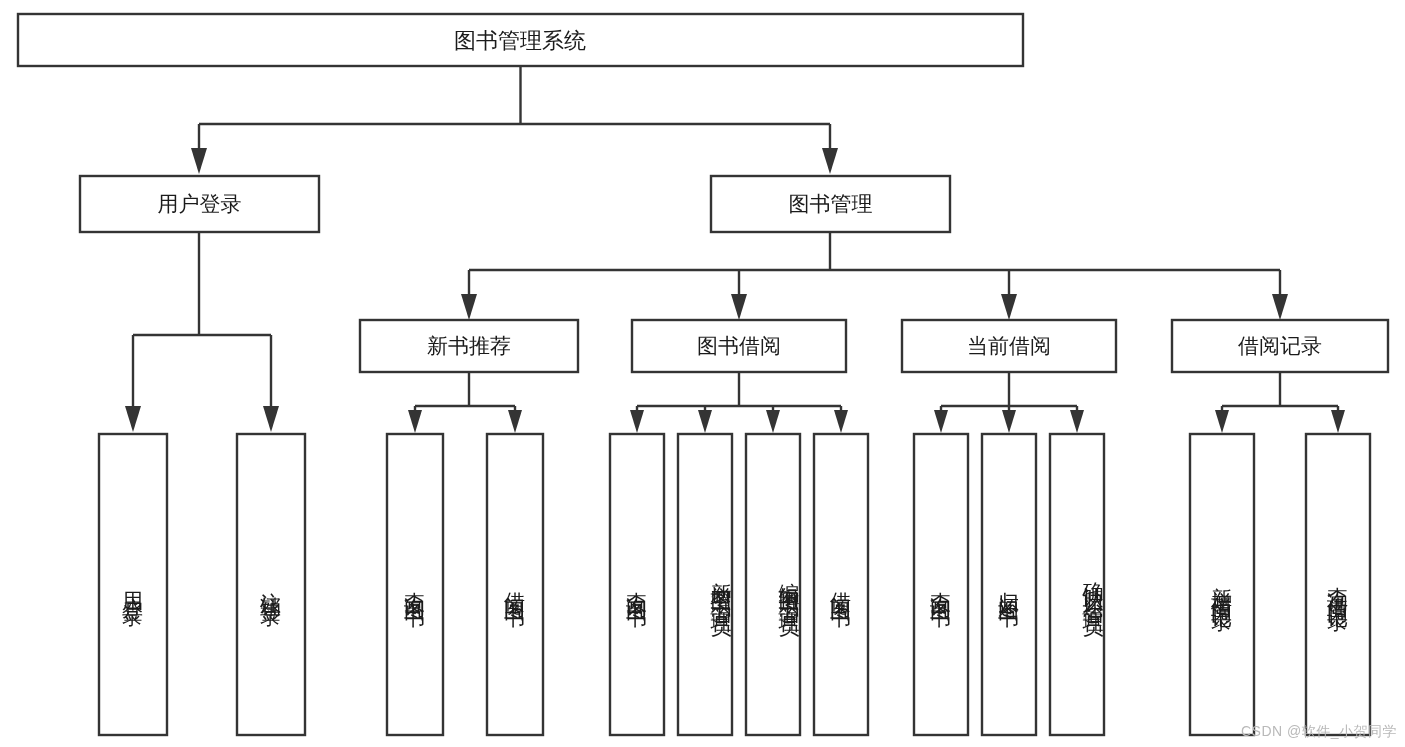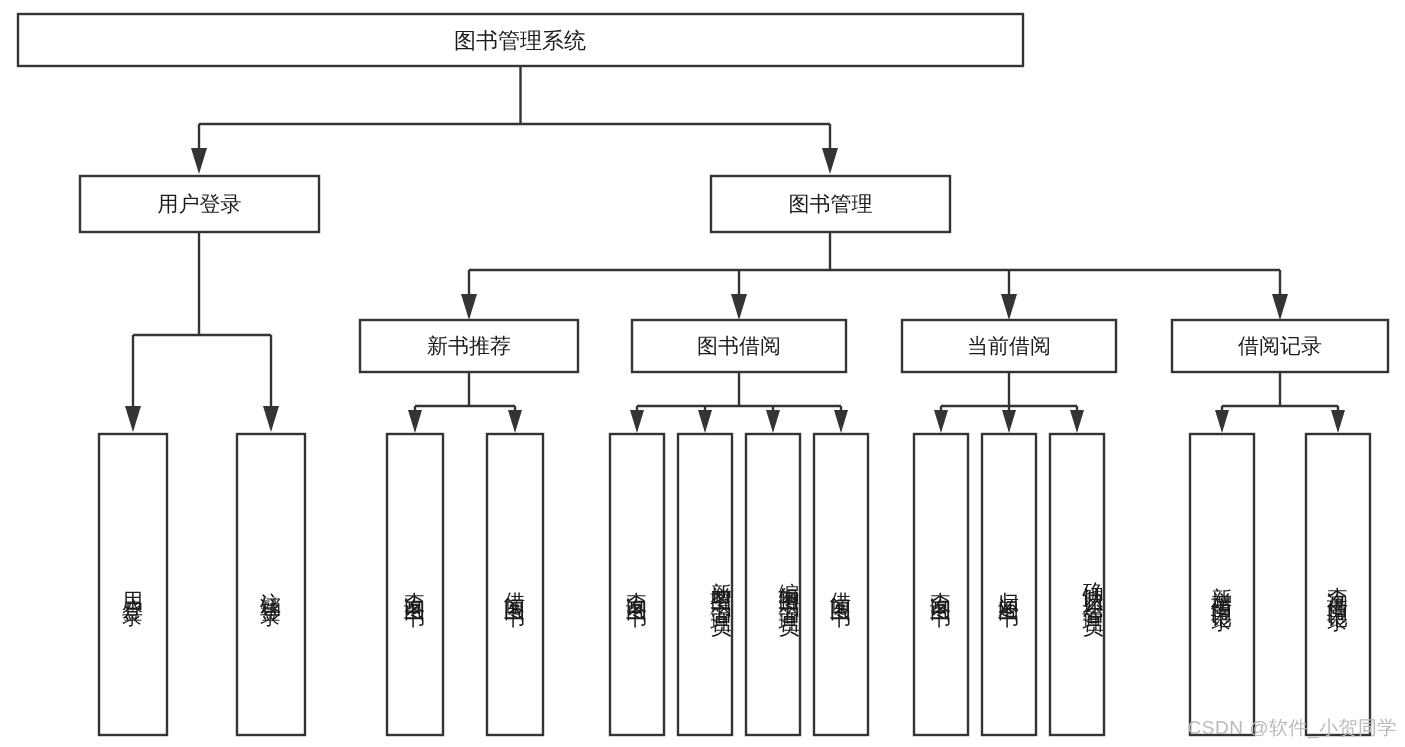--- a/index.html
+++ b/index.html
@@ -67,21 +67,21 @@
     justify-content: center;
     text-align: center;
     white-space: nowrap;
     pointer-events: none;
   }
   .watermark {
     position: absolute;
     right: 8px;
     bottom: 6px;
     font-family: "Liberation Sans", "DejaVu Sans", sans-serif;
-    font-size: 19px;
+    font-size: 14px;
     color: #b9b9b9;
     letter-spacing: 0.5px;
     user-select: none;
   }
 </style>
 </head>
 <body>
 
 <div id="diagram-root">
 

